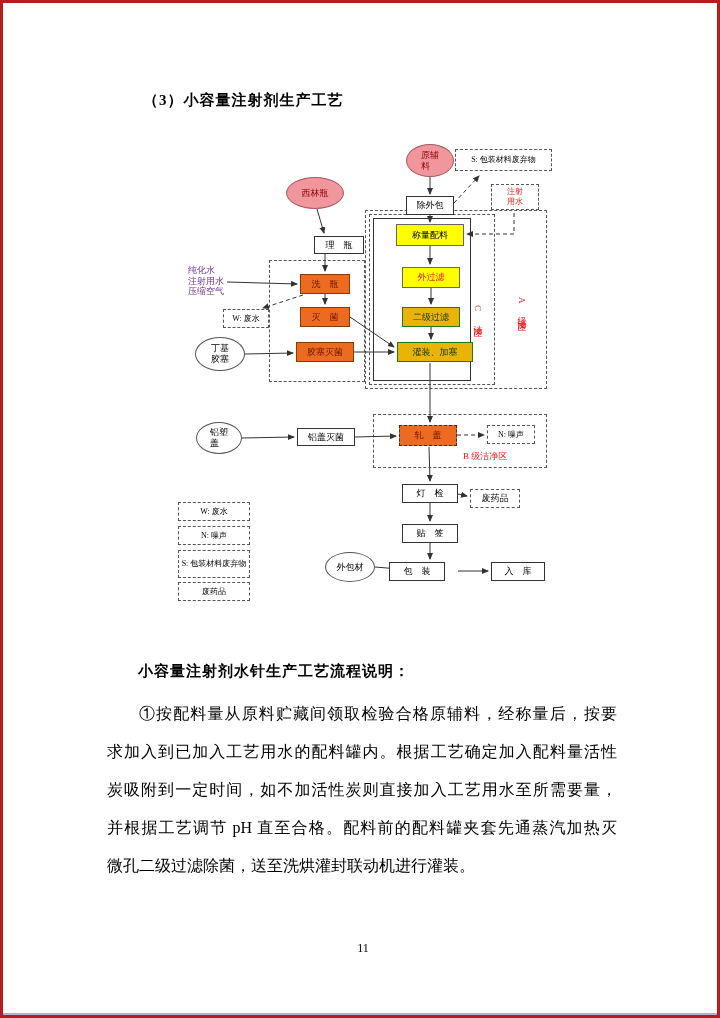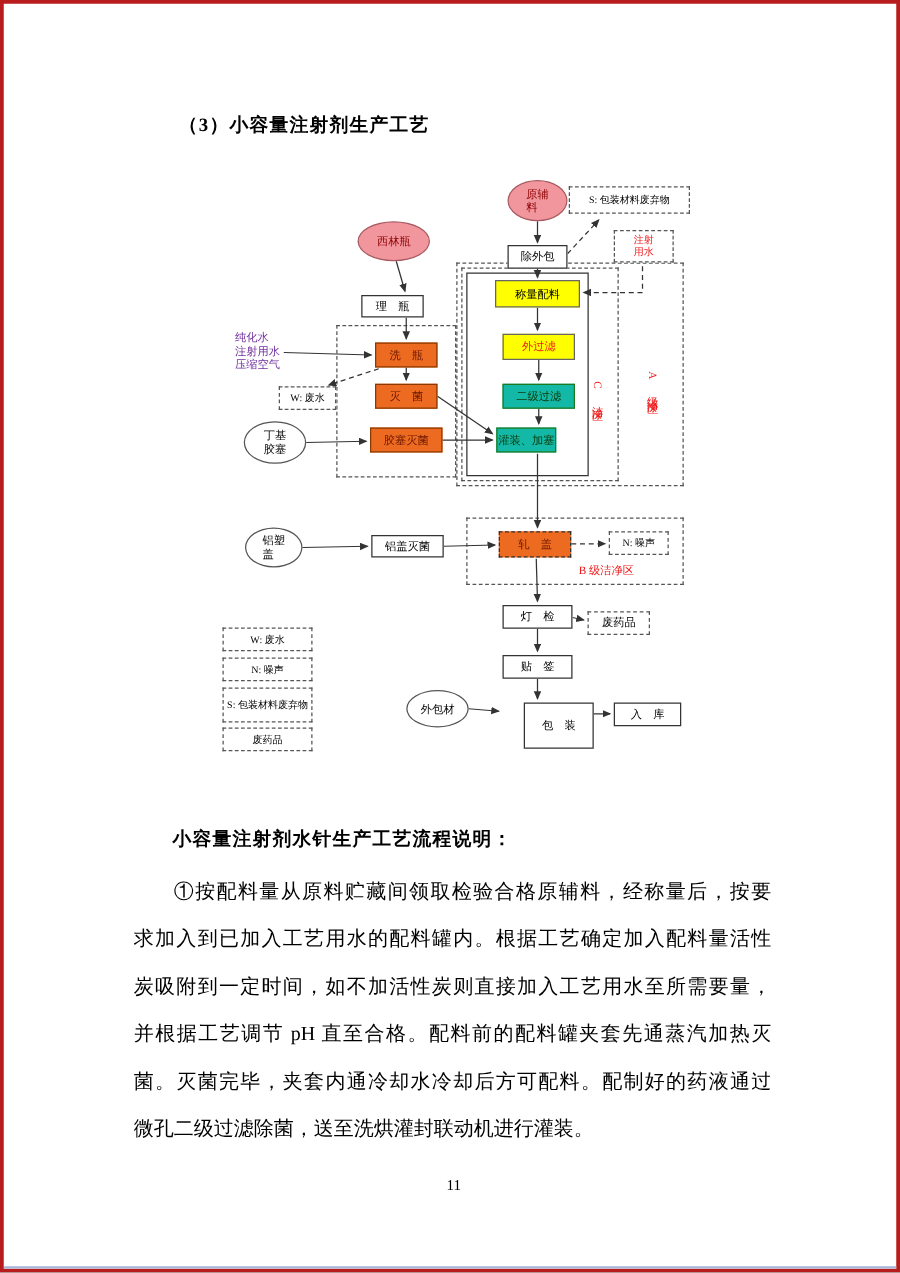--- a/index.html
+++ b/index.html
@@ -16,21 +16,21 @@
   .pageno{position:absolute;left:0;top:938px;width:720px;text-align:center;font-size:12px}
   
   .node{position:absolute;display:flex;align-items:center;justify-content:center;text-align:left;
         font-size:9px;line-height:1.2;white-space:pre-line;font-family:"Liberation Serif","DejaVu Serif",serif}
   .box{border:1px solid #333;background:#fff}
   .dashedbox{border:1px dashed #555;background:#fff}
   .ellipse{border:1px solid #555;border-radius:50%;background:#fff}
   .pink{background:#F2969E;border-color:#a85a60;color:#8B0000}
   .yellow{background:#FFFF00;border-color:#666}
   .orange{background:#ED6B21;border-color:#8a3a00;color:#6b1600}
-  .green{background:#14b8a6;border-color:#1e7a1e;color:#0a3a0a}
+  .green{background:#eab308;border-color:#1e7a1e;color:#0a3a0a}
   .redtext{color:#f01818}
   .purple{color:#7030A0}
   .small{font-size:8px}
   .rect{position:absolute;background:transparent}
   .rect-solid{border:1px solid #333}
   .rect-dashed{border:1px dashed #555}
   .vlabel{position:absolute;writing-mode:vertical-rl;color:#f01818;font-size:9px;letter-spacing:2px;line-height:1}
   .hlabel{position:absolute;color:#f01818;font-size:9px}
   svg.arrows{position:absolute;left:0;top:0;pointer-events:none}
 </style>
@@ -90,61 +90,60 @@
       </g>
     </svg>
 
     <div class="node ellipse pink" style="left:403px;top:141px;width:48px;height:33px">原辅
 料</div>
     <div class="node dashedbox small" style="left:452px;top:146px;width:97px;height:22px">S: 包装材料废弃物</div>
     <div class="node dashedbox redtext small" style="left:488px;top:181px;width:48px;height:26px">注射
 用水</div>
     <div class="node box" style="left:403px;top:193px;width:48px;height:19px">除外包</div>
     <div class="node ellipse pink" style="left:283px;top:174px;width:58px;height:32px">西林瓶</div>
-    <div class="node box" style="left:286px;top:233px;width:50px;height:18px">理　瓶</div>
+    <div class="node box" style="left:311px;top:233px;width:50px;height:18px">理　瓶</div>
     <div class="node yellow box" style="left:393px;top:221px;width:68px;height:22px">称量配料</div>
 
     <div class="node purple" style="left:181px;top:256px;width:44px;height:44px">纯化水
 注射用水
 压缩空气</div>
     <div class="node orange box" style="left:297px;top:271px;width:50px;height:20px">洗　瓶</div>
     <div class="node yellow box redtext" style="left:399px;top:264px;width:58px;height:21px">外过滤</div>
     <div class="node dashedbox small" style="left:220px;top:306px;width:46px;height:19px">W: 废水</div>
     <div class="node orange box" style="left:297px;top:304px;width:50px;height:20px">灭　菌</div>
     <div class="node green box" style="left:399px;top:304px;width:58px;height:20px">二级过滤</div>
     <div class="node ellipse" style="left:192px;top:334px;width:50px;height:34px">丁基
 胶塞</div>
     <div class="node orange box" style="left:293px;top:339px;width:58px;height:20px">胶塞灭菌</div>
-    <div class="node green box" style="left:394px;top:339px;width:48px;height:20px">灌装、加塞</div>
+    <div class="node green box" style="left:394px;top:339px;width:76px;height:20px">灌装、加塞</div>
 
     <div class="node ellipse" style="left:193px;top:419px;width:46px;height:32px">铝塑
 盖</div>
     <div class="node box" style="left:294px;top:425px;width:58px;height:18px">铝盖灭菌</div>
     <div class="node orange" style="left:396px;top:422px;width:58px;height:21px;border:1px dashed #333">轧　盖</div>
     <div class="node dashedbox small" style="left:484px;top:422px;width:48px;height:19px">N: 噪声</div>
 
     <div class="node box" style="left:399px;top:481px;width:56px;height:19px">灯　检</div>
     <div class="node dashedbox" style="left:467px;top:486px;width:50px;height:19px">废药品</div>
     <div class="node box" style="left:399px;top:521px;width:56px;height:19px">贴　签</div>
     <div class="node ellipse" style="left:322px;top:549px;width:50px;height:30px">外包材</div>
-    <div class="node box" style="left:416px;top:559px;width:56px;height:37px">包　装</div>
+    <div class="node box" style="left:386px;top:559px;width:56px;height:19px">包　装</div>
     <div class="node box" style="left:488px;top:559px;width:54px;height:19px">入　库</div>
 
     <div class="node dashedbox small" style="left:175px;top:499px;width:72px;height:19px">W: 废水</div>
     <div class="node dashedbox small" style="left:175px;top:523px;width:72px;height:19px">N: 噪声</div>
     <div class="node dashedbox small" style="left:175px;top:547px;width:72px;height:28px">S: 包装材料废弃物</div>
     <div class="node dashedbox small" style="left:175px;top:579px;width:72px;height:19px">废药品</div>
   </div>
 
   <div class="subheading">小容量注射剂水针生产工艺流程说明：</div>
 
   <div class="bodytext">
     <div class="jline line1">①按配料量从原料贮藏间领取检验合格原辅料，经称量后，按要</div>
     <div class="jline">求加入到已加入工艺用水的配料罐内。根据工艺确定加入配料量活性</div>
     <div class="jline">炭吸附到一定时间，如不加活性炭则直接加入工艺用水至所需要量，</div>
     <div class="jline">并根据工艺调节 pH 直至合格。配料前的配料罐夹套先通蒸汽加热灭</div>
-    <div class="jline">菌。灭菌完毕，夹套内通冷却水冷却后方可配料。配制好的药液通过</div>
     <div>微孔二级过滤除菌，送至洗烘灌封联动机进行灌装。</div>
   </div>
 
   <div class="pageno">11</div>
   <div class="bottom-edge"></div>
 </div>
 
 </body></html>

